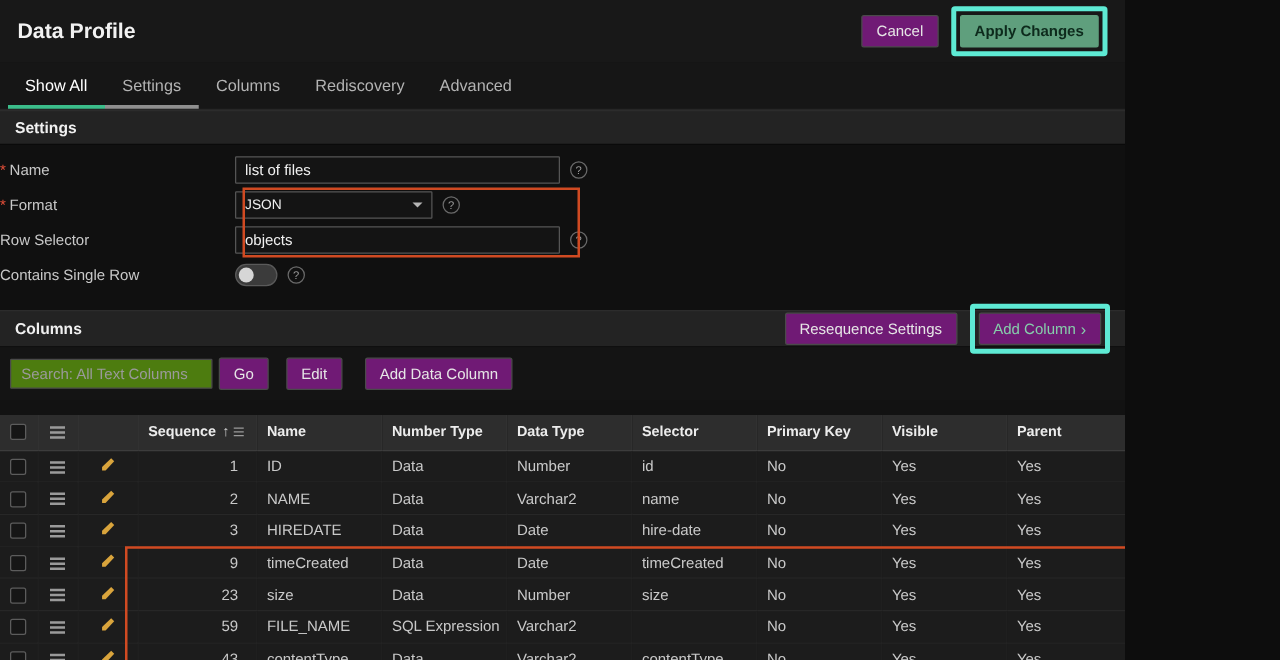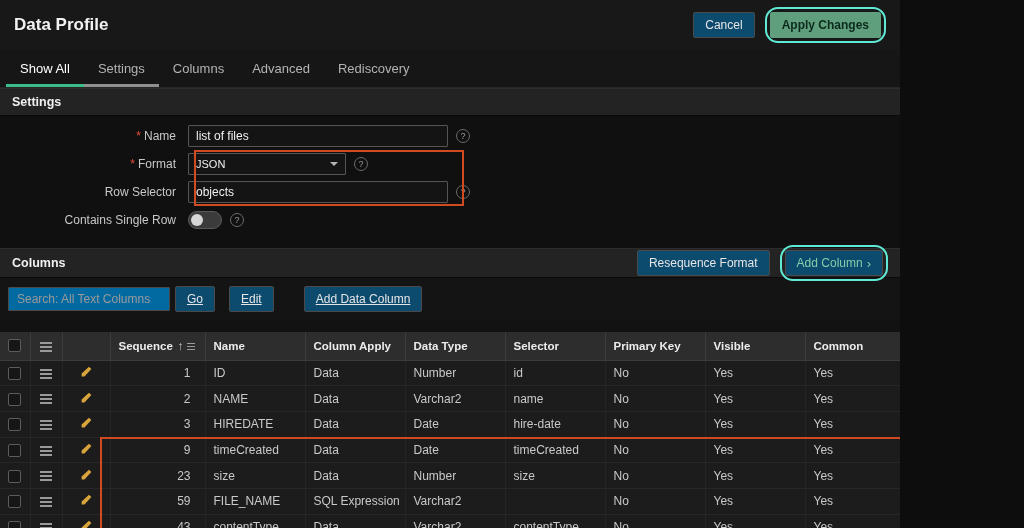--- a/index.html
+++ b/index.html
@@ -4,56 +4,56 @@
 <style>
   * { margin:0; padding:0; box-sizing:border-box; }
   html,body { background:#0d0d0d; }
   body { font-family:"Liberation Sans","DejaVu Sans",sans-serif; }
   .page { position:relative; width:900px; height:528px; background:#121212; overflow:hidden; color:#ddd; }
 
   
   .top-bar { height:50px; display:flex; align-items:center; justify-content:space-between; padding:0 14px; background:#181818; }
   .page-title { font-size:17px; font-weight:bold; color:#f2f2f2; }
   .top-actions { display:flex; align-items:center; gap:10px; }
-  .btn { display:inline-flex; align-items:center; gap:4px; background:#0c4a6e; border:1px solid #4a4a4a; color:#e6e6e6; font-size:12px; padding:5px 11px; border-radius:2px; cursor:pointer; font-family:inherit; white-space:nowrap; }
+  .btn { display:inline-flex; align-items:center; gap:4px; background:#701a75; border:1px solid #4a4a4a; color:#e6e6e6; font-size:12px; padding:5px 11px; border-radius:2px; cursor:pointer; font-family:inherit; white-space:nowrap; }
   .btn-hot { background:#5f9f7d; border-color:#5f9f7d; color:#0d2a1c; font-weight:bold; }
-  .red-wrap { display:inline-flex; border:2px solid #5eead4; padding:3px; border-radius:13px; }
+  .red-wrap { display:inline-flex; border:4px solid #5eead4; padding:3px; border-radius:3px; }
 
   
   .tab-bar { height:38px; display:flex; align-items:stretch; padding:0 6px; background:#161616; border-bottom:1px solid #262626; }
   .tab { display:flex; align-items:center; padding:0 14px; font-size:13px; color:#b3b3b3; cursor:pointer; }
   .tab.active { color:#ffffff; box-shadow:inset 0 -3px 0 #3bbd8a; }
   .tab.hovered { box-shadow:inset 0 -3px 0 #8f8f8f; }
 
   
   .section-bar { height:28px; background:#232323; display:flex; align-items:center; justify-content:space-between; padding:0 12px; border-top:1px solid #2c2c2c; border-bottom:1px solid #0a0a0a; }
   .section-title { font-size:12.5px; font-weight:bold; color:#f0f0f0; }
   .columns-bar { height:30px; }
 
   
   .form-area { height:132px; padding-top:4px; background:#101010; }
   .form-row { display:flex; align-items:center; margin:4px 0; height:24px; }
-  .form-label { width:188px; padding-right:12px; text-align:right; font-size:12px; color:#c8c8c8; }
+  .form-label { width:188px; padding-right:12px; text-align:left; font-size:12px; color:#c8c8c8; }
   .req { color:#e8503a; margin-right:3px; }
   .text-input { width:260px; height:22px; background:#141414; border:1px solid #555; color:#f0f0f0; font-size:12px; padding:0 7px; font-family:inherit; border-radius:1px; }
   .fake-select { width:158px; height:22px; background:#141414; border:1px solid #555; color:#f0f0f0; font-size:11px; padding:0 7px; display:flex; align-items:center; justify-content:space-between; cursor:pointer; border-radius:1px; }
   .chevron-down { width:0; height:0; border-left:4px solid transparent; border-right:4px solid transparent; border-top:4px solid #b5b5b5; }
   .help-icon { display:inline-flex; align-items:center; justify-content:center; width:14px; height:14px; border:1px solid #6a6a6a; border-radius:50%; color:#9a9a9a; font-size:9px; margin-left:8px; cursor:pointer; flex:0 0 auto; }
   .form-highlight-group { position:relative; }
   .anno-rect { position:absolute; border:2px solid #d04a22; pointer-events:none; z-index:3; }
   .form-anno { left:194px; top:-2px; bottom:-2px; width:270px; }
   .toggle { position:relative; width:34px; height:18px; background:#3b3b3b; border:1px solid #5a5a5a; border-radius:10px; cursor:pointer; }
   .toggle .knob { position:absolute; left:2px; top:2px; width:12px; height:12px; border-radius:50%; background:#d6d6d6; }
 
   
   .toolbar { height:42px; display:flex; align-items:center; padding:0 8px; background:#141414; }
-  .search-input { width:162px; height:24px; background:#0369a1; border:1px solid #4a4a4a; color:#eee; font-size:12px; padding:0 8px; font-family:inherit; border-radius:1px; }
+  .search-input { width:162px; height:24px; background:#4d7c0f; border:1px solid #4a4a4a; color:#eee; font-size:12px; padding:0 8px; font-family:inherit; border-radius:1px; }
   .search-input::placeholder { color:#9a9a9a; }
-  .toolbar .btn { height:26px;text-decoration:underline; }
-  .gap-s { margin-left:5px; } .gap-m { margin-left:14px; } .gap-l { margin-left:30px; }
+  .toolbar .btn { height:26px; }
+  .gap-s { margin-left:5px; } .gap-m { margin-left:14px; } .gap-l { margin-left:18px; }
   .btn-add-col { color:#86ceab; }
   .chev-r { color:#86ceab; font-size:13px; line-height:1; }
 
   
   .table-wrap { position:relative; height:208px;margin-top:12px; }
   table.grid { width:1024px; border-collapse:collapse; table-layout:fixed; font-size:12px; }
   .grid th { height:28px; background:#2d2d2d; border-right:1px solid #3c3c3c; border-bottom:1px solid #3c3c3c; color:#ececec; font-weight:bold; font-size:11.5px; text-align:left; padding:0 8px; overflow:hidden; white-space:nowrap; }
   .grid th.icon-cell, .grid td.icon-cell { text-align:center; padding:0; }
   .grid td { height:25.7px; background:#1c1c1c; border-right:1px solid #252525; border-bottom:1px solid #272727; color:#c9c9c9; padding:0 8px; overflow:hidden; white-space:nowrap; }
   .grid th.num, .grid td.num { text-align:right; padding-right:14px; }
@@ -79,22 +79,22 @@
       <span class="red-wrap">
         <button class="btn btn-hot">Apply Changes</button>
       </span>
     </div>
   </div>
 
   <div class="tab-bar">
     <div class="tab active">Show All</div>
     <div class="tab hovered">Settings</div>
     <div class="tab">Columns</div>
+    <div class="tab">Rediscovery</div>
     <div class="tab">Advanced</div>
-    <div class="tab">Rediscovery</div>
   </div>
 
   <div class="section-bar">
     <div class="section-title">Settings</div>
   </div>
 
   <div class="form-area">
     <div class="form-row">
       <div class="form-label"><span class="req">*</span><span>Name</span></div>
       <input class="text-input" type="text" value="list of files" style="">
@@ -123,21 +123,21 @@
       <div class="toggle">
           <div class="knob"></div>
         </div>
       <span class="help-icon">?</span>
     </div>
   </div>
 
   <div class="section-bar columns-bar">
     <div class="section-title">Columns</div>
     <div class="top-actions">
-      <button class="btn">Resequence Format</button>
+      <button class="btn">Resequence Settings</button>
       <span class="red-wrap">
         <button class="btn btn-add-col">
           <span>Add Column</span>
           <span class="chev-r">›</span>
         </button>
       </span>
     </div>
   </div>
 
   <div class="toolbar">
@@ -164,26 +164,26 @@
           <col style="width:100px">
           <col style="width:119px">
       </colgroup>
       <thead>
         <tr>
           <th class="icon-cell"><span class="checkbox"></span></th>
           <th class="icon-cell"><span class="hamburger"></span></th>
           <th class="icon-cell"></th>
           <th class="num"><span>Sequence</span><span class="sort-arrow">↑</span><span class="hamburger mini"></span></th>
           <th>Name</th>
-          <th>Column Apply</th>
+          <th>Number Type</th>
           <th>Data Type</th>
           <th>Selector</th>
           <th>Primary Key</th>
           <th>Visible</th>
-          <th>Common</th>
+          <th>Parent</th>
           <th>Parent Column</th>
         </tr>
       </thead>
       <tbody>
   <tr>
     <td class="icon-cell"><span class="checkbox"></span></td>
     <td class="icon-cell"><span class="hamburger"></span></td>
     <td class="icon-cell">
       <span class="pencil-btn">
         <svg width="13" height="13" viewBox="0 0 16 16">

